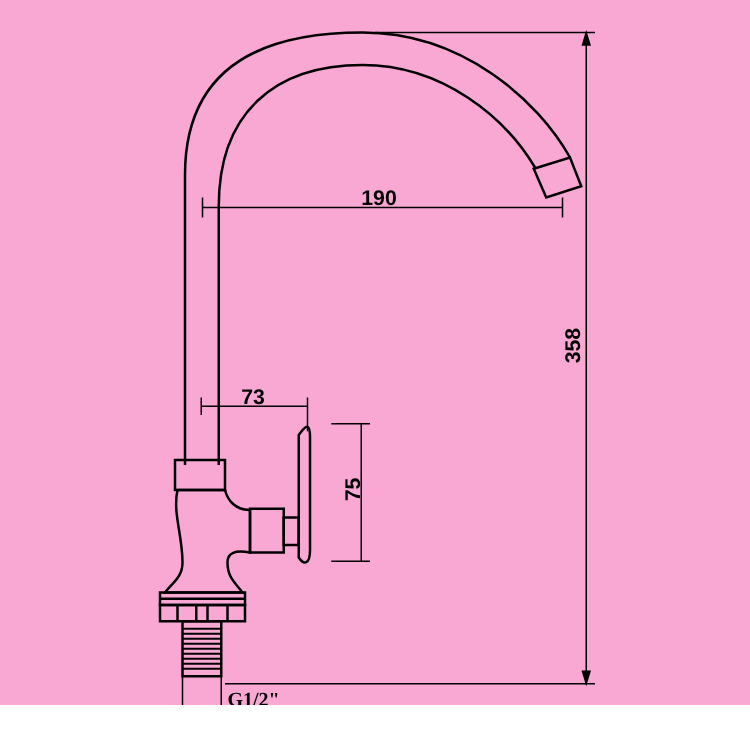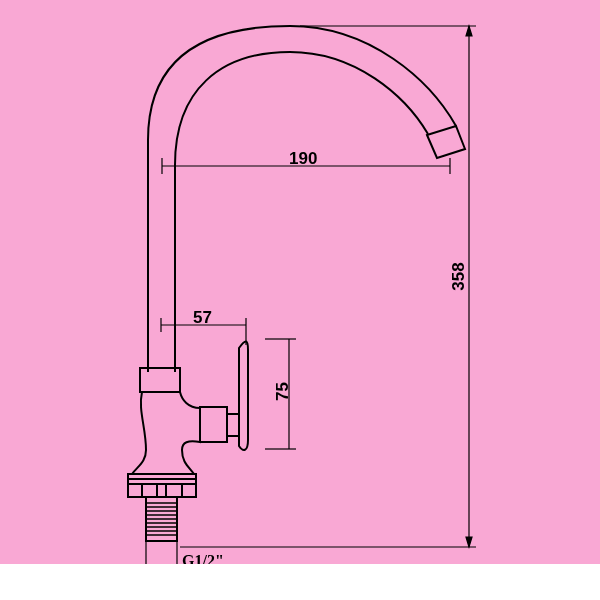--- a/index.html
+++ b/index.html
@@ -80,17 +80,17 @@
       <line x1="289" y1="339" x2="289" y2="449"></line>
 
       <line x1="146" y1="541" x2="146" y2="577"></line>
       <line x1="177" y1="541" x2="177" y2="577"></line>
       <line x1="146" y1="571" x2="177" y2="571"></line>
       <line x1="177" y1="571" x2="240" y2="571"></line>
     </g>
   </svg>
 
   <div class="dim-label" style="left:289px; top:150px; font-size:17px;">190</div>
-  <div class="dim-label" style="left:193px; top:309px; font-size:17px;">57</div>
+  <div class="dim-label" style="left:193px; top:309px; font-size:17px;">73</div>
   <div class="dim-label rot" style="left:444px; top:268px; font-size:17px;">358</div>
   <div class="dim-label rot" style="left:273px; top:383px; font-size:17px;">75</div>
   <div class="dim-label" style="left:182px; top:553px; font-size:16px; font-family: 'Liberation Serif', serif;">G1/2"</div>
 </div>
 
 </body></html>

